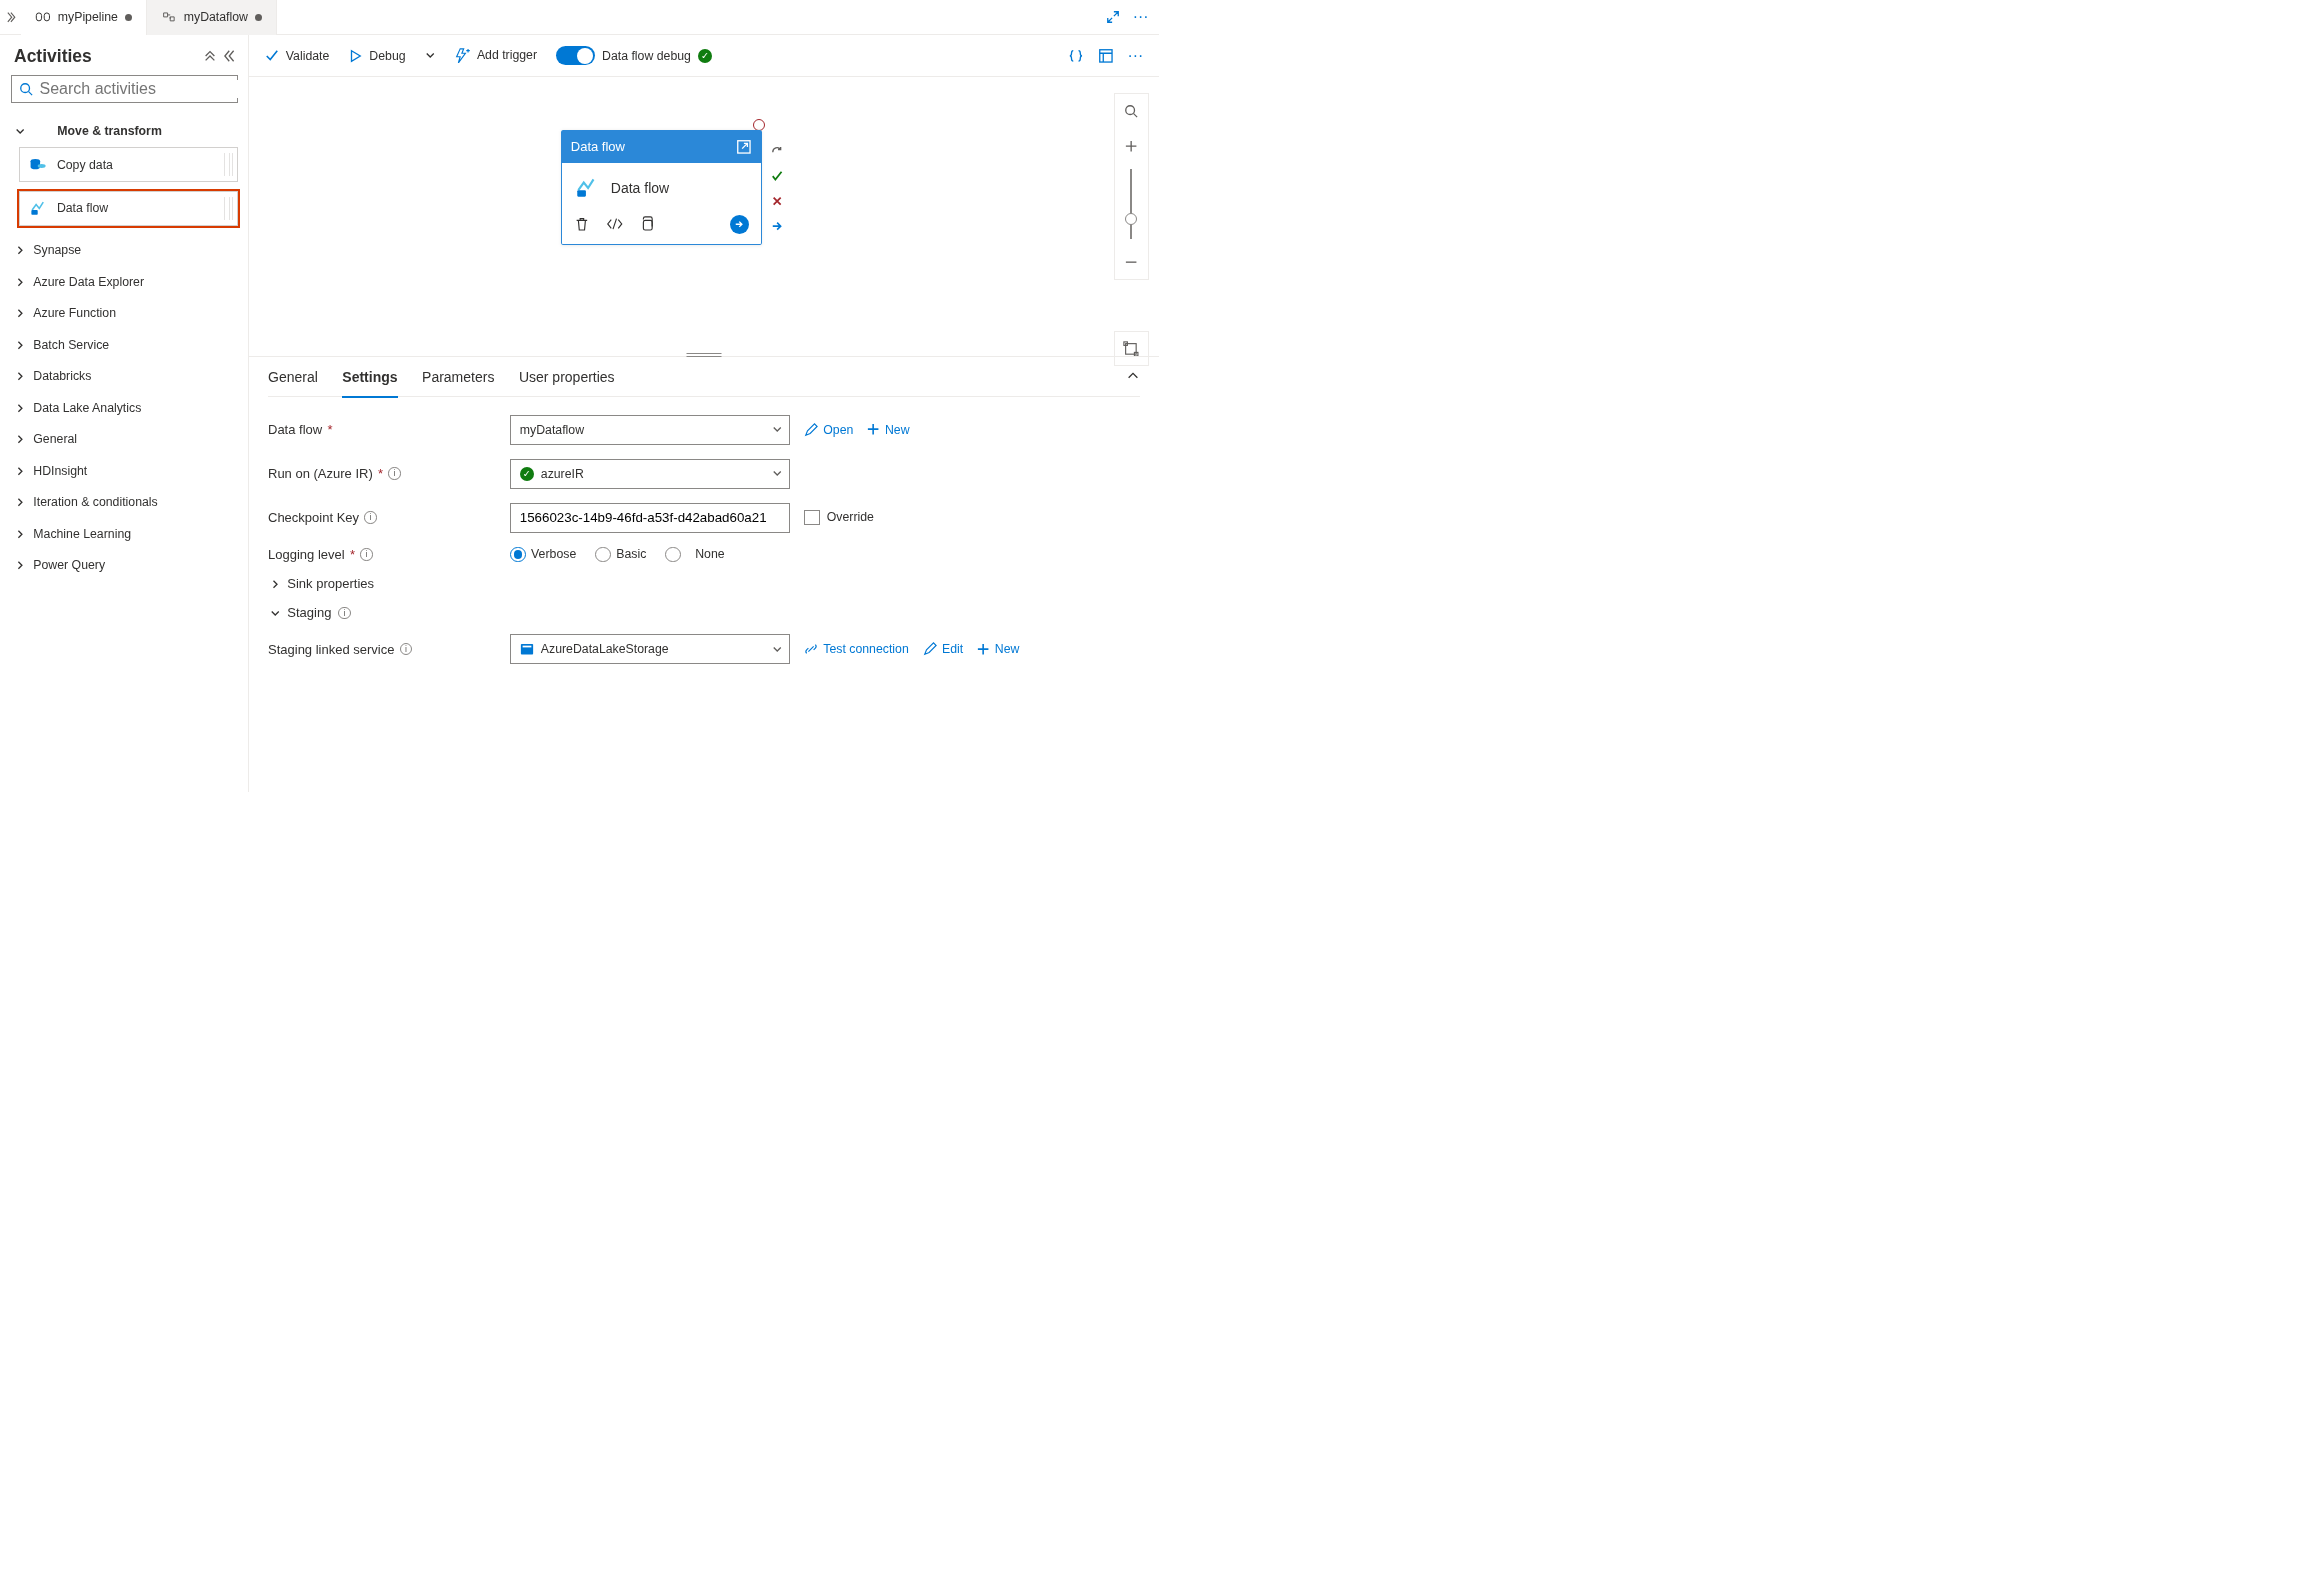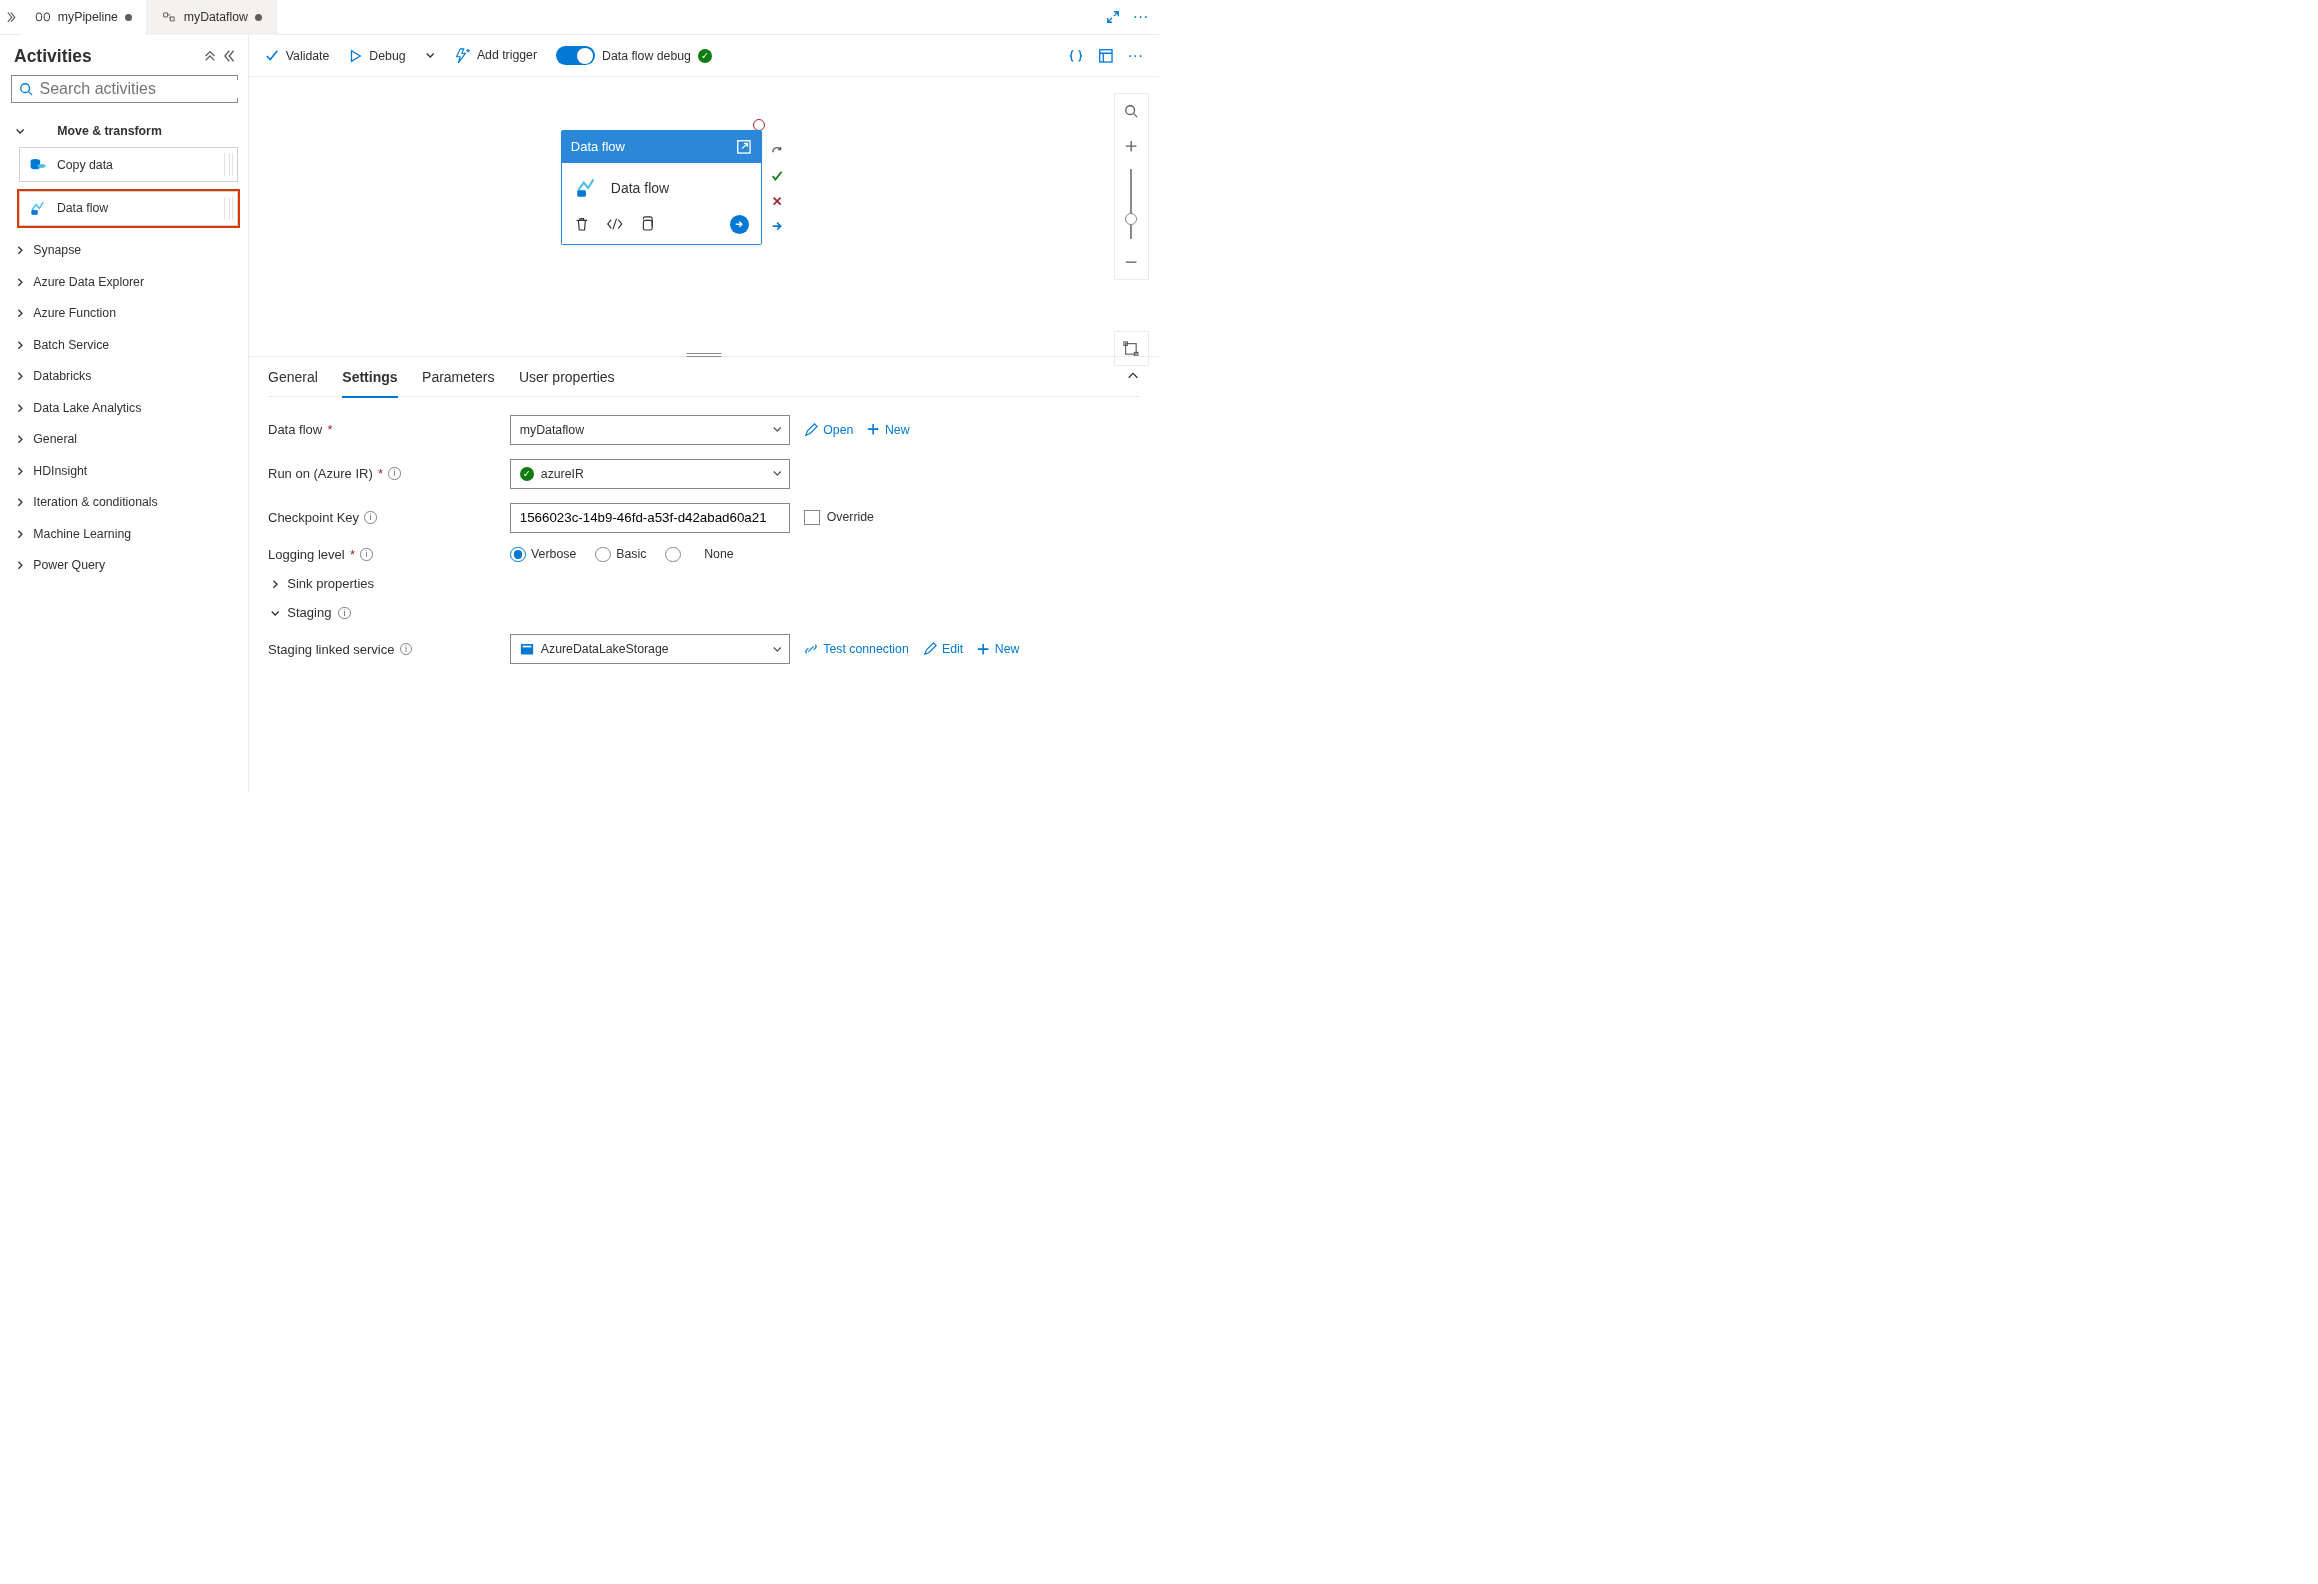--- a/index.html
+++ b/index.html
@@ -519,21 +519,21 @@
             </div>
           <div class="radio-group">
             <label style="display:flex;align-items:center;gap:5.3px">
                 <span class="radio sel"></span>
                 <span>Verbose</span>
               </label>
             <label style="display:flex;align-items:center;gap:5.3px">
                 <span class="radio"></span>
                 <span>Basic</span>
               </label>
-            <label style="display:flex;align-items:center;gap:23px">
+            <label style="display:flex;align-items:center;gap:14px">
                 <span class="radio"></span>
                 <span>None</span>
               </label>
           </div>
         </div>
 
         <div class="subhead">
           <svg width="10.5" height="10.5" viewBox="0 0 12 12">
               <path d="M4 2l4 4-4 4" stroke="#323130" stroke-width="1.5" fill="none"></path>
             </svg>

